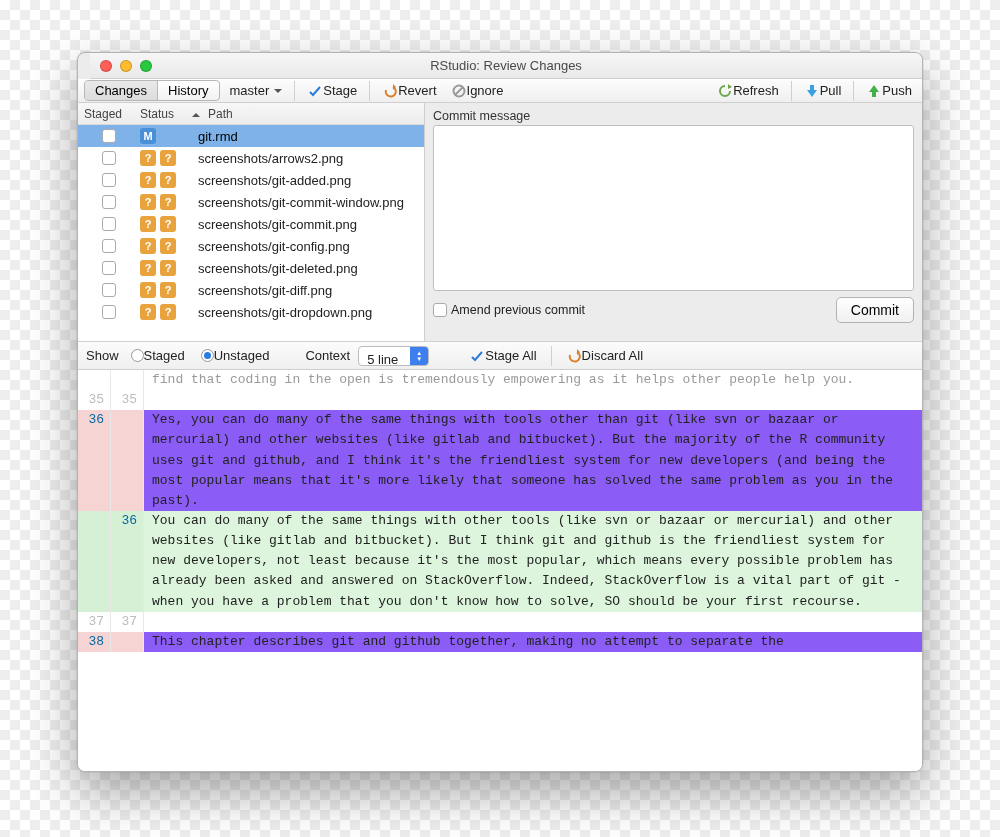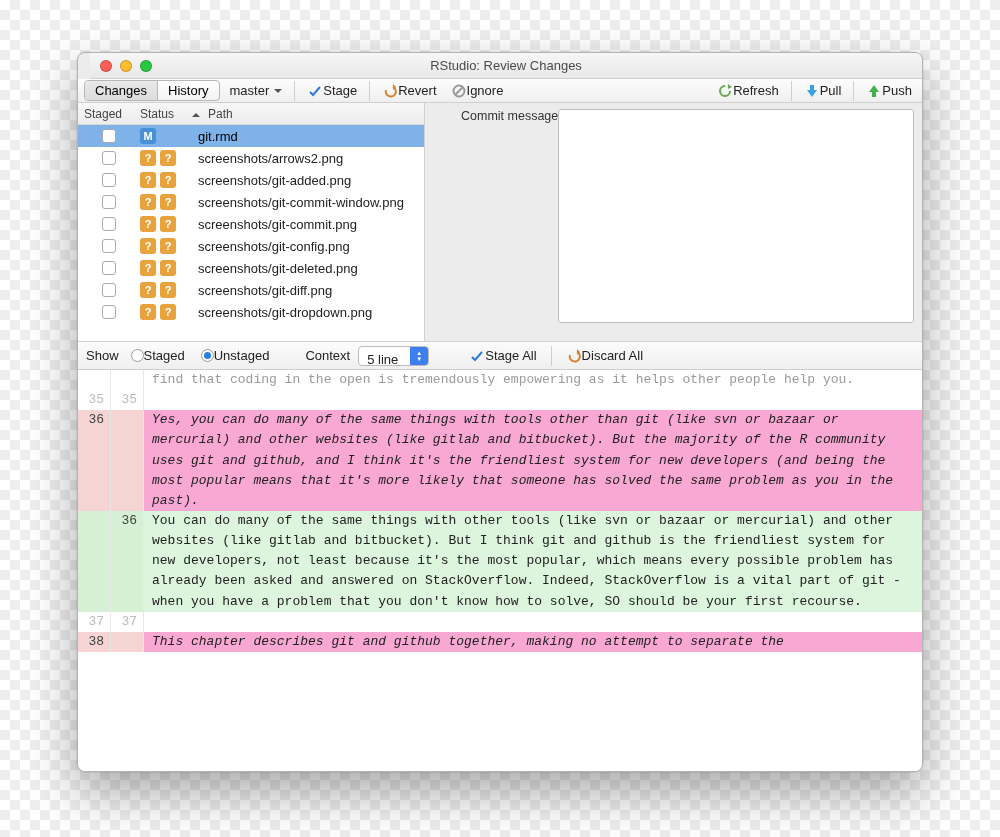--- a/index.html
+++ b/index.html
@@ -83,21 +83,21 @@
   .checkbox {
     width:14px; height:14px; border:1px solid #aaa; border-radius:3px; background:#fff;
   }
   .status-badge {
     width:16px; height:16px; border-radius:3px; display:inline-flex; align-items:center; justify-content:center;
     font-size:11px; font-weight:bold; color:#fff;
   }
   .status-M { background:#4a90d9; }
   .status-Q { background:#e8a33d; }
 
-  .commit-pane { flex:1; display:flex; flex-direction:row; padding:6px 8px 18px 8px;margin-left:28px; }
+  .commit-pane { flex:1; display:flex; flex-direction:column; padding:6px 8px 18px 8px; }
   .commit-pane label.cm { font-size:12.5px; color:#333; margin-bottom:2px; display:block; }
   .commit-pane textarea {
     flex:1; resize:none; border:1px solid #bfbfbf; border-radius:3px; background:#fff; font:inherit; padding:4px;
   }
   .commit-pane .commit-row { display:flex; align-items:center; margin-top:6px; }
   .commit-pane .commit-row .amend { display:flex; align-items:center; gap:4px; font-size:12.5px; }
   .btn {
     border:1px solid #b2b2b2; border-radius:5px; padding:4px 14px; font:inherit; font-size:14px;
     background:linear-gradient(#fff,#f0f0f0); cursor:pointer;
   }
@@ -112,28 +112,28 @@
   .select {
     display:inline-flex; align-items:center; border:1px solid #bcbcbc; border-radius:4px; height:20px;
     background:#fff; overflow:hidden;
   }
   .select .val { padding:8px 12px 0 8px; }
   .select .arrows { width:18px; align-self:stretch; background:#3e7ff0; display:flex; flex-direction:column; align-items:center; justify-content:center; }
   .select .arrows span { color:#fff; font-size:6px; line-height:6px; }
 
   .diff-view { flex:1; overflow:auto; background:#fff; font-family: Menlo, Consolas, "Courier New", monospace; font-size:13px; line-height:1.55; }
   .diff-row { display:flex; }
-  .gut { width:33px; text-align:right; padding-right:6px; color:#404040; border-right:1px solid #e8e8e8; background:#fff; flex-shrink:0; }
+  .gut { width:33px; text-align:right; padding-right:6px; color:#0369a1; border-right:1px solid #e8e8e8; background:#fff; flex-shrink:0; }
   .gut.del { background:#f6d4d4; }
   .gut.add { background:#d6f0d6; }
   .diff-row.del .gut { background:#f6d4d4; }
   .diff-row.add .gut { background:#d6f0d6; }
   .content { flex:1; padding:0 8px; white-space:pre-wrap; word-wrap:break-word; }
   .diff-row.ctx .content { color:#9a9a9a; }
-  .diff-row.del .content { background:#f9a8d4;font-style:italic; }
+  .diff-row.del .content { background:#8b5cf6; }
   .diff-row.add .content { background:#dcf5dc; }
   .diff-row.ctx .gut { color:#bcbcbc; }
 
   .caret-down::after { content:""; display:inline-block; border:4px solid transparent; border-top-color:#555; margin-left:3px; transform:translateY(2px); }
   .sort-caret::before { content:""; display:inline-block; border:4px solid transparent; border-bottom-color:#555; margin-right:4px; transform:translateY(-1px); }
 </style>
 </head>
 <body>
 
 <div class="shell">
@@ -312,20 +312,28 @@
               <span class="status-badge status-Q">?</span>
               <span class="status-badge status-Q">?</span>
             </div>
             <div class="pathwrap">screenshots/git-dropdown.png</div>
           </div>
         </div>
     </div>
     <div class="commit-pane">
       <label class="cm">Commit message</label>
       <textarea value="" style=""></textarea>
+      <div class="commit-row">
+        <label class="amend">
+          <span class="checkbox"></span>
+          <span>Amend previous commit</span>
+        </label>
+        <span class="grow"></span>
+        <button class="btn">Commit</button>
+      </div>
     </div>
   </div>
 
   <div class="diff-toolbar">
     <span>Show</span>
     <span class="tb-item">
       <span class="radio"></span>
       <span>Staged</span>
     </span>
     <span class="tb-item">

